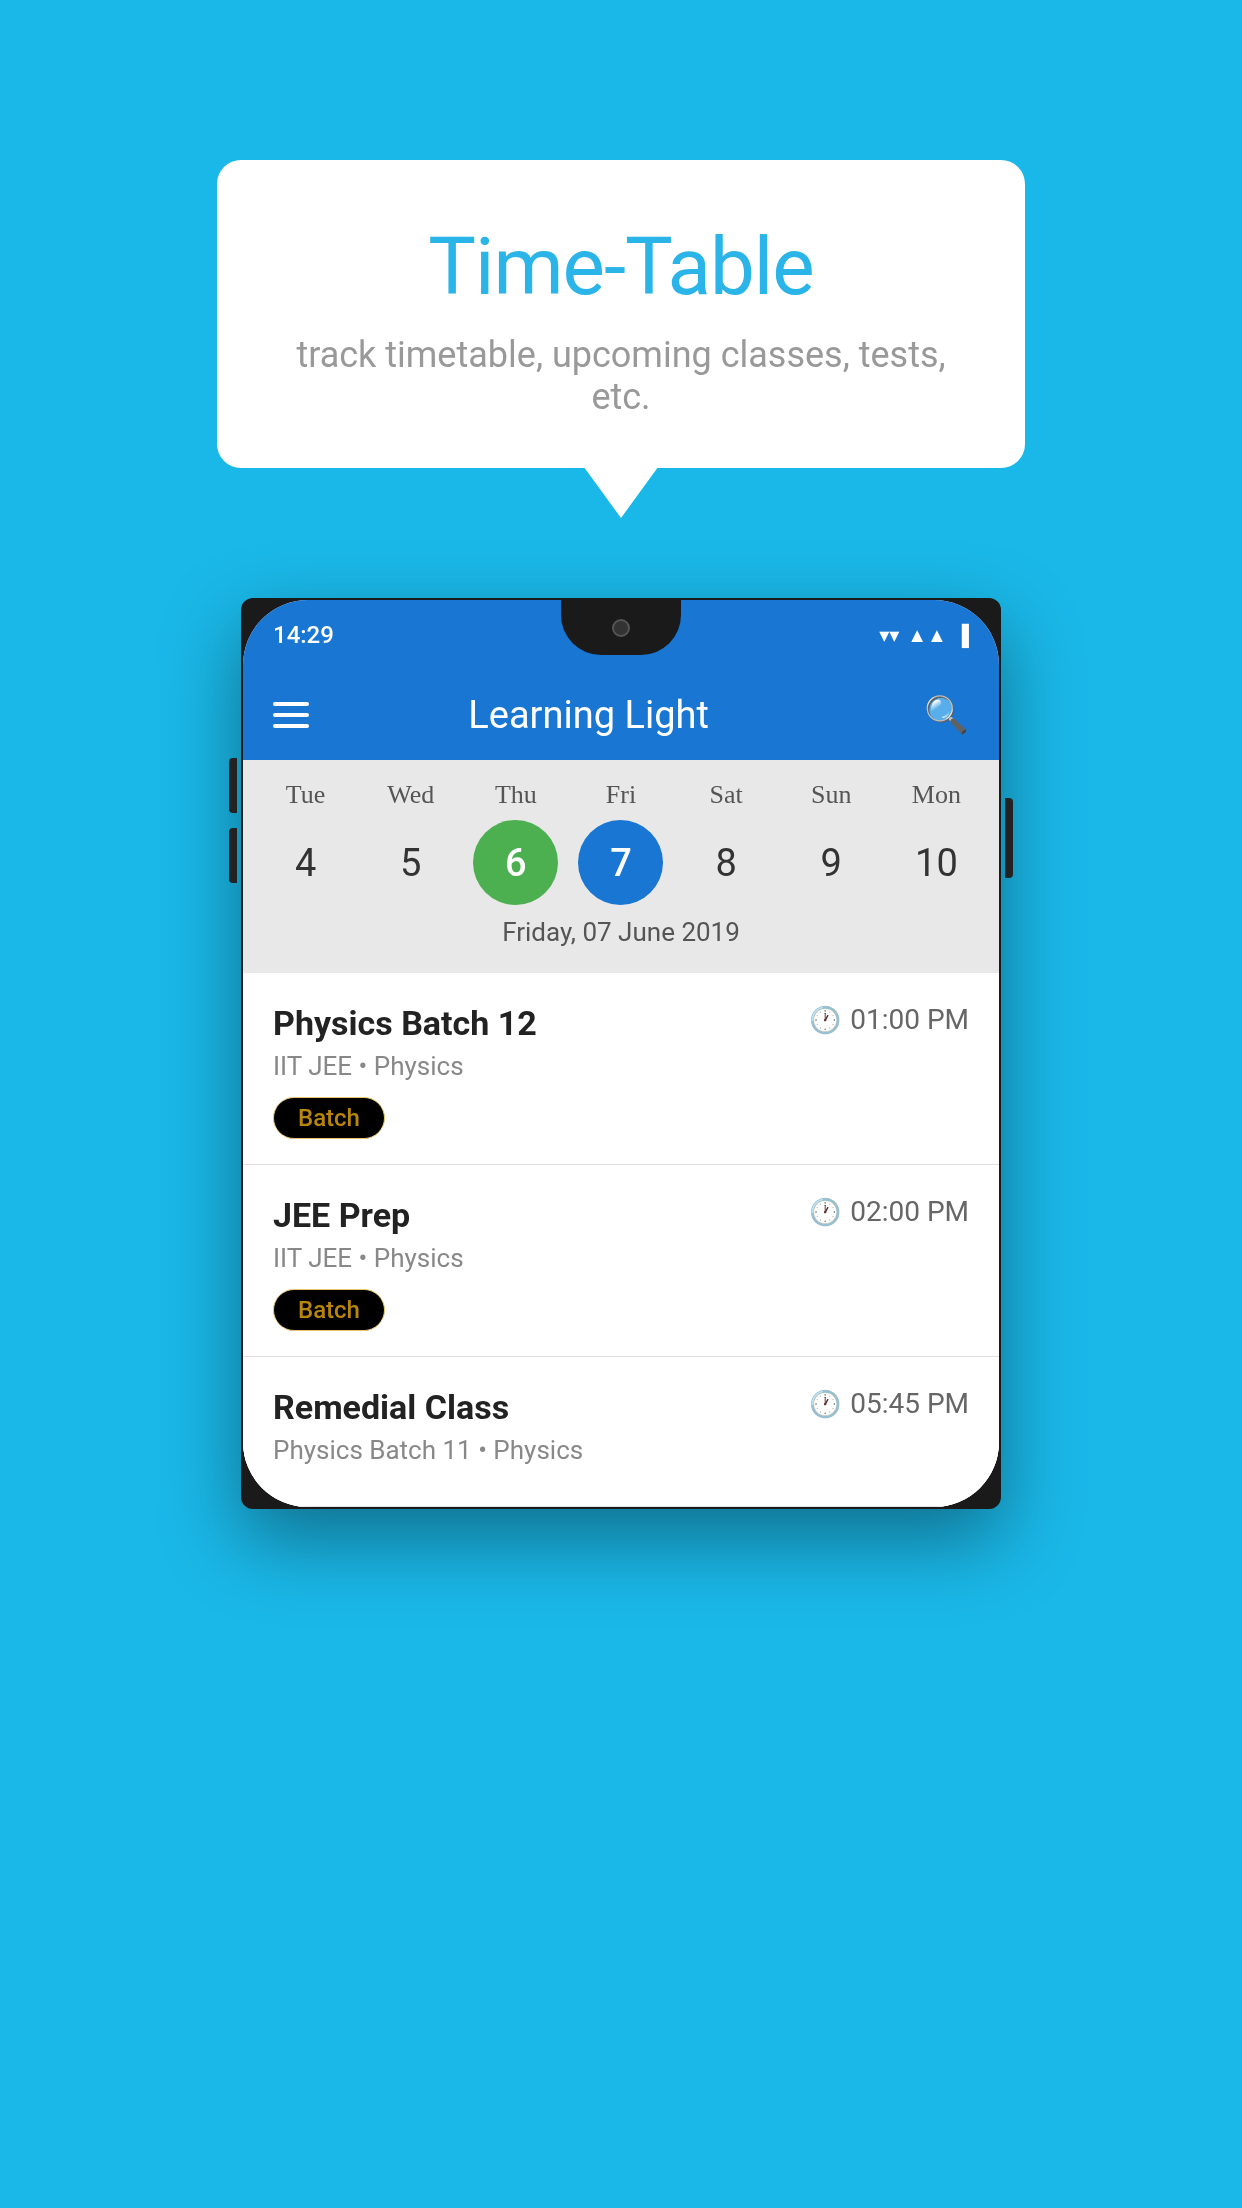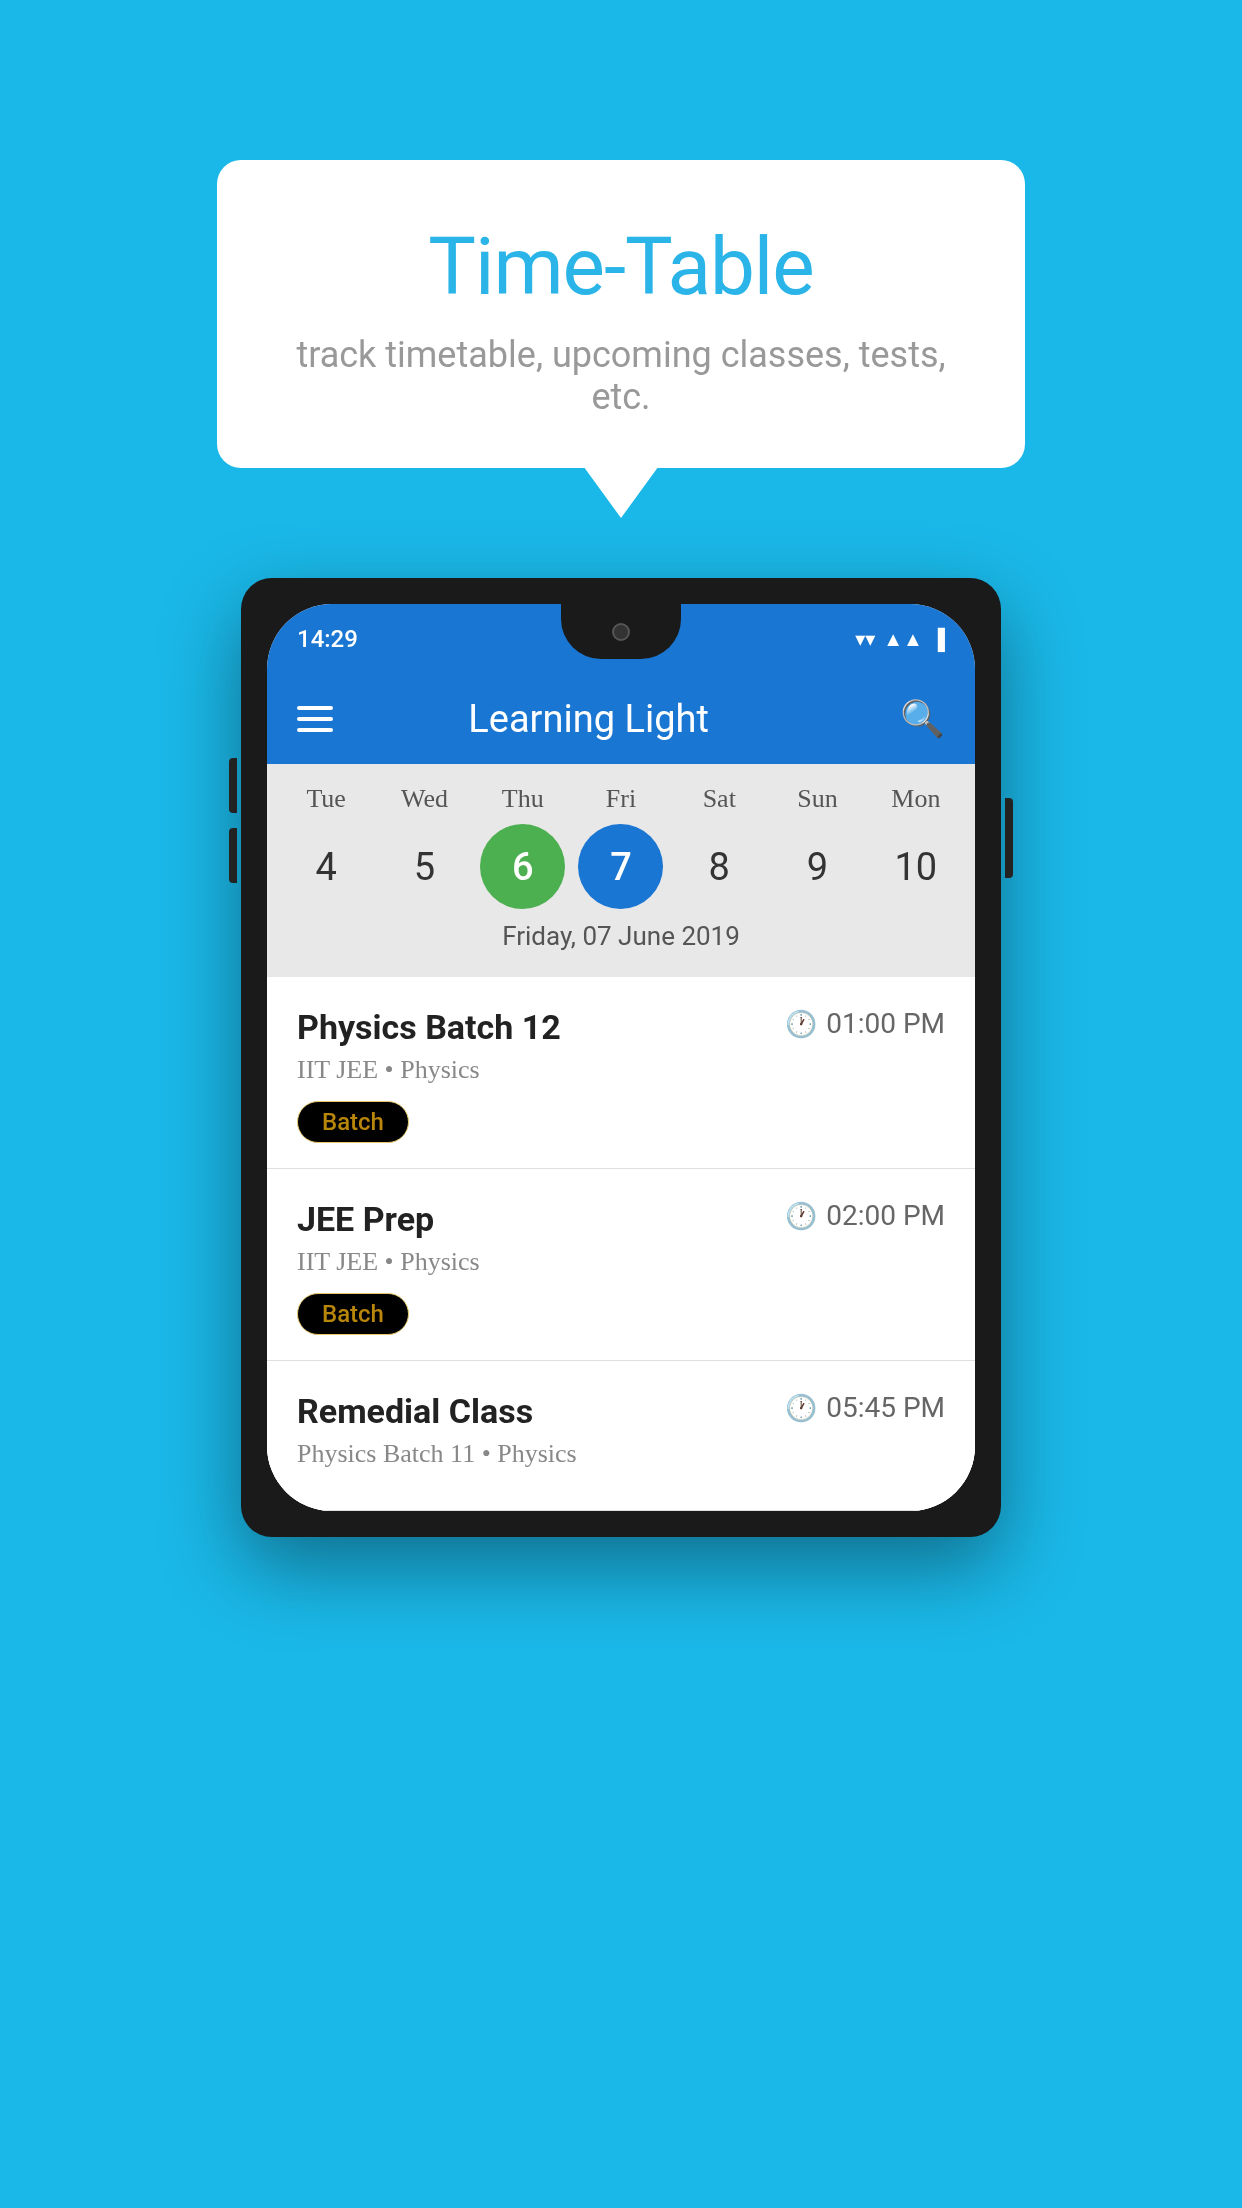--- a/index.html
+++ b/index.html
@@ -55,24 +55,25 @@
 
     
     .phone-wrapper {
       margin-top: 110px;
       position: relative;
       width: 760px;
     }
 
     .phone-frame {
       background: #1a1a1a;
-      border-radius: 31px;
-      padding: 26px;
+      border-radius: 12px;
+      padding: 2px;
       position: relative;
       box-shadow: 0 30px 80px rgba(0,0,0,0.4);
+      margin-top: 20px;
     }
 
     .phone-screen {
       background: #f5f5f5;
       border-radius: 65px;
       overflow: hidden;
       position: relative;
     }
 
     
@@ -257,21 +258,20 @@
     }
 
     .clock-icon {
       font-size: 26px;
     }
 
     .schedule-subtitle {
       font-size: 26px;
       color: #888;
       margin-bottom: 16px;
-      font-family: Liberation Serif, serif;
     }
 
     .batch-badge {
       display: inline-block;
       background: #000000;
       color: #b8860b;
       border: 1.5px solid #e6c96a;
       border-radius: 30px;
       padding: 6px 24px;
       font-size: 24px;

